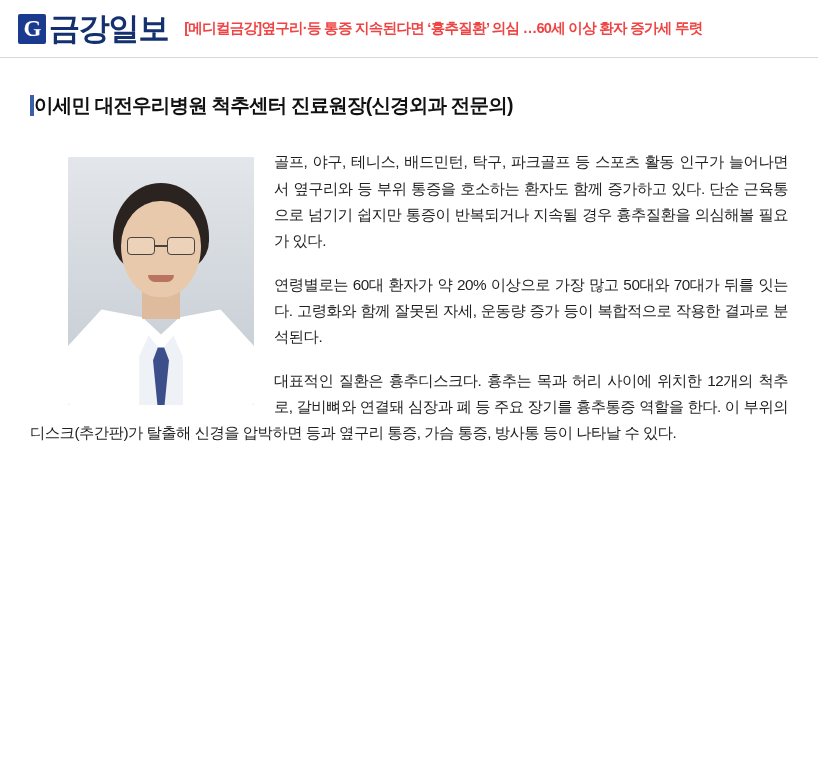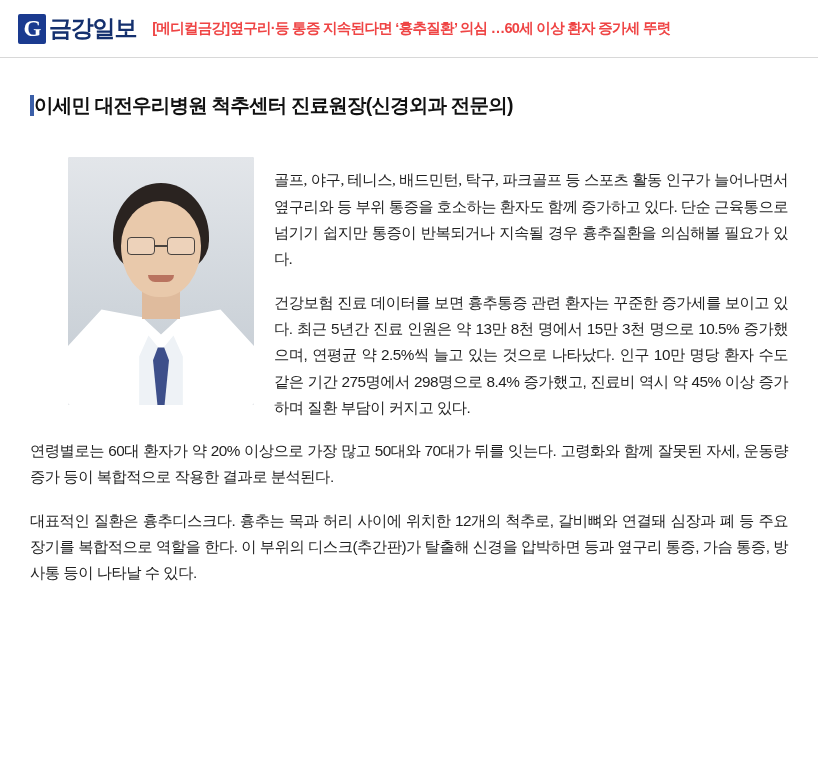--- a/index.html
+++ b/index.html
@@ -42,21 +42,21 @@
     color: #ffffff;
     font-size: 23px;
     font-weight: bold;
     line-height: 30px;
     text-align: center;
     letter-spacing: -1px;
     font-family: "Liberation Serif", serif;
     border-radius: 2px;
   }
   .logo-text {
-    font-size: 23px;
+    font-size: 31px;
     font-weight: bold;
     color: #14306e;
     margin-left: 3px;
     letter-spacing: -1.2px;
     font-family: "Liberation Sans", sans-serif;
   }
   .headline {
     flex: 1 1 auto;
     font-size: 14.5px;
     font-weight: bold;
@@ -177,21 +177,21 @@
   .pt-tie {
     position: absolute;
     bottom: 0; left: 50%; margin-left: -8px;
     width: 16px; height: 58px;
     background: #3d4f8a;
     clip-path: polygon(30% 0%, 70% 0%, 100% 22%, 72% 100%, 28% 100%, 0% 22%);
   }
   .para {
     margin: 0 0 17px 0;
   }
-  .para.first { margin-top: 18px; font-family: Liberation Serif, serif; }
+  .para.first { margin-top: 0; }
 </style>
 </head>
 <body>
 
 <div class="page">
 
   <div class="masthead">
     <div class="logo">
       <div class="logo-mark">G</div>
       <div class="logo-text">금강일보</div>
@@ -213,18 +213,17 @@
       <div class="pt-neck"></div>
       <div class="pt-hair"></div>
       <div class="pt-face"></div>
       <div class="pt-glass-l"></div>
       <div class="pt-glass-r"></div>
       <div class="pt-bridge"></div>
       <div class="pt-mouth"></div>
     </div>
 
     <p class="para first">골프, 야구, 테니스, 배드민턴, 탁구, 파크골프 등 스포츠 활동 인구가 늘어나면서 옆구리와 등 부위 통증을 호소하는 환자도 함께 증가하고 있다. 단순 근육통으로 넘기기 쉽지만 통증이 반복되거나 지속될 경우 흉추질환을 의심해볼 필요가 있다.</p>
-    <p class="para">건강보험 진료 데이터를 보면 흉추통증 관련 환자는 꾸준한 증가세를 보이고 있다. 최근 5년간 진료 인원은 약 13만 8천 명에서 15만 3천 명으로 10.5% 증가했으며, 연평균 약 2.5%씩 늘고 있는 것으로 나타났다. 인구 10만 명당 환자 수도 같은 기간 275명에서 298명으로 8.4% 증가했고, 진료비 역시 약 45% 이상 증가하며 질환 부담이 커지고 있다.</p>
     <p class="para">연령별로는 60대 환자가 약 20% 이상으로 가장 많고 50대와 70대가 뒤를 잇는다. 고령화와 함께 잘못된 자세, 운동량 증가 등이 복합적으로 작용한 결과로 분석된다.</p>
-    <p class="para">대표적인 질환은 흉추디스크다. 흉추는 목과 허리 사이에 위치한 12개의 척추로, 갈비뼈와 연결돼 심장과 폐 등 주요 장기를 복합적으로 역할을 한다. 이 부위의 디스크(추간판)가 탈출해 신경을 압박하면 등과 옆구리 통증, 가슴 통증, 방사통 등이 나타날 수 있다.</p>
+    <p class="para">대표적인 질환은 흉추디스크다. 흉추는 목과 허리 사이에 위치한 12개의 척추로, 갈비뼈와 연결돼 심장과 폐 등 주요 장기를 흉추통증 역할을 한다. 이 부위의 디스크(추간판)가 탈출해 신경을 압박하면 등과 옆구리 통증, 가슴 통증, 방사통 등이 나타날 수 있다.</p>
   </div>
 
 </div>
 
 </body></html>

